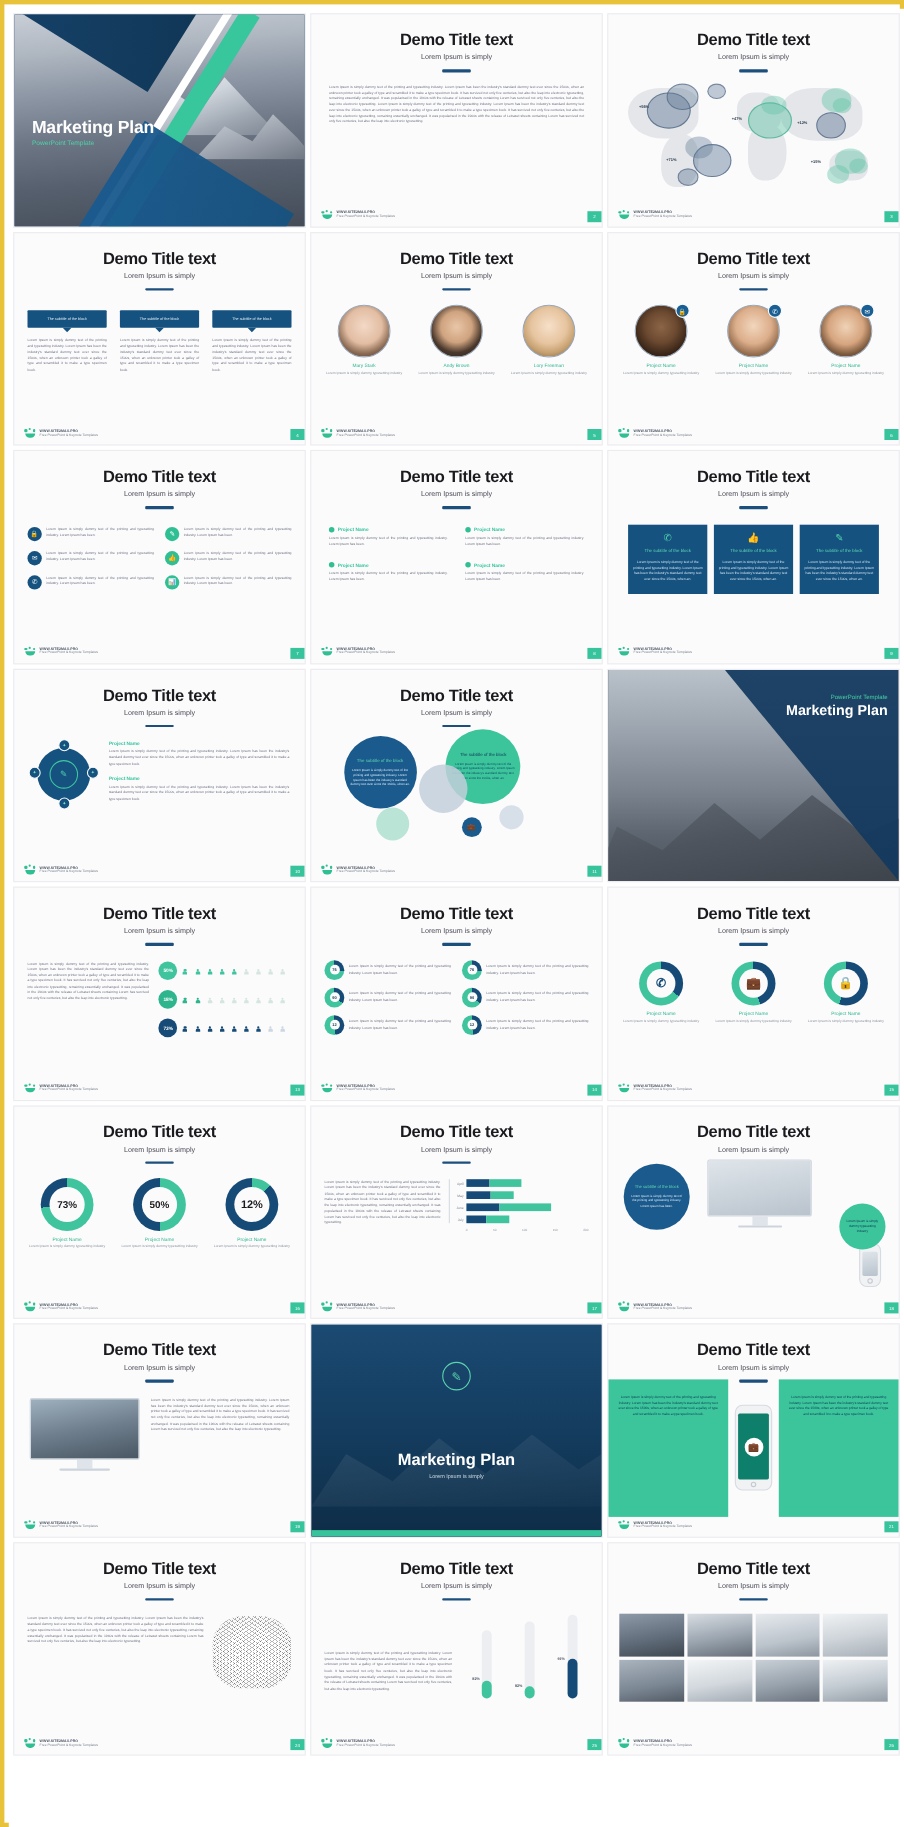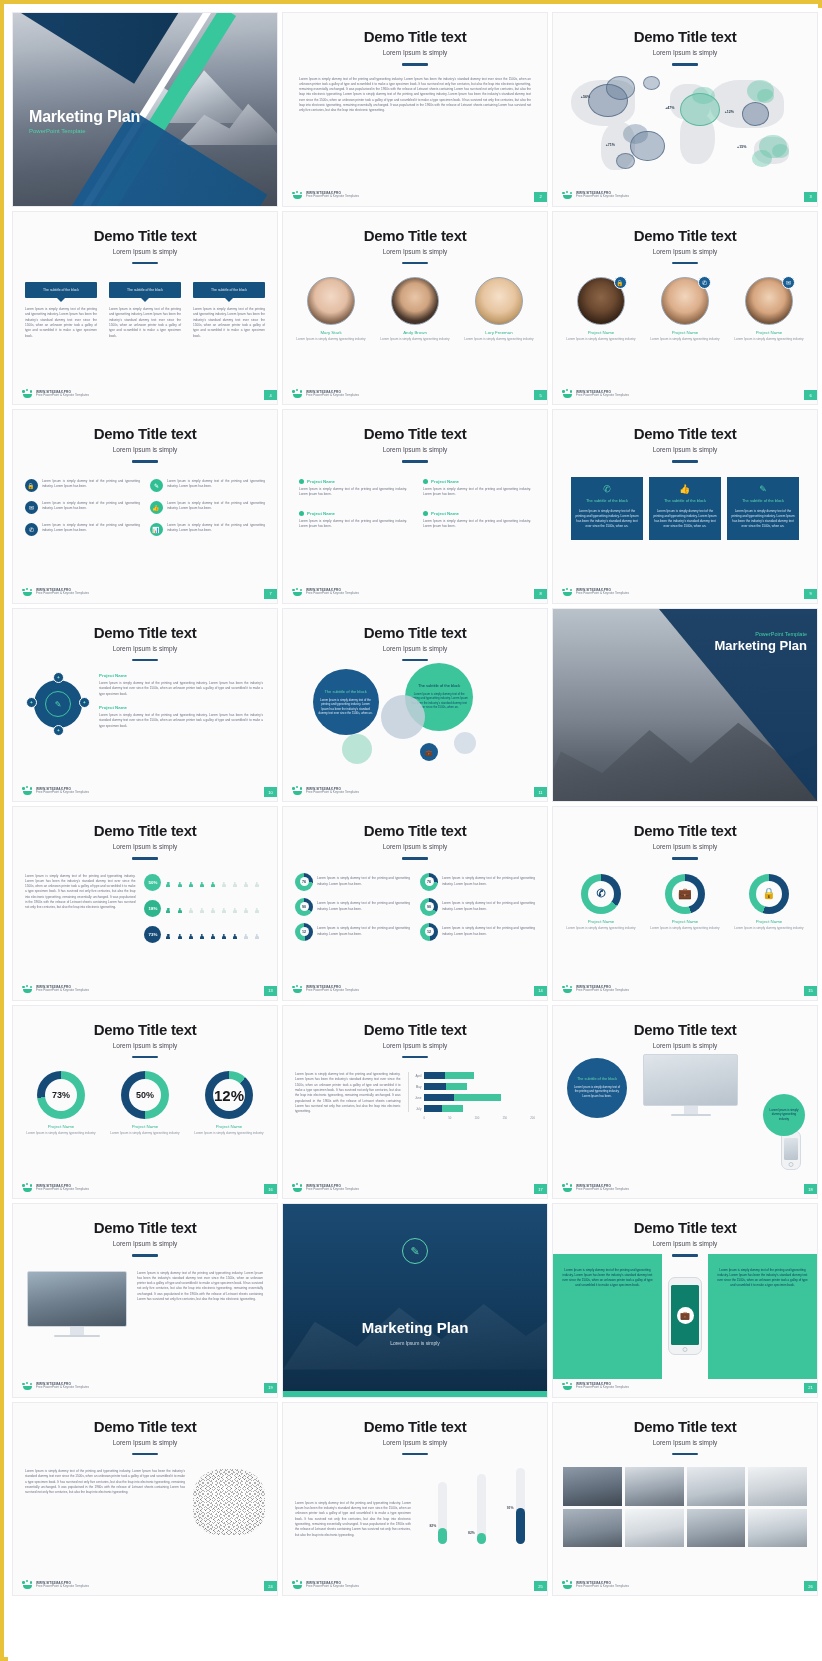--- a/index.html
+++ b/index.html
@@ -850,21 +850,21 @@
             <div class="donut" style="width:48px;height:48px;margin:0 auto;background:conic-gradient(#3fc49e 0 50%, #174b77 50% 100%)">
               <div class="hole" style="inset:8px"></div>
               <div class="v" style="font-size:9px;color:#1b1b1f">50%</div>
             </div>
             <div class="nm">Project Name</div>
             <div class="nm2">Lorem Ipsum is simply dummy typesetting industry</div>
           </div>
           <div class="col3">
             <div class="donut" style="width:48px;height:48px;margin:0 auto;background:conic-gradient(#3fc49e 0 12%, #174b77 12% 100%)">
               <div class="hole" style="inset:8px"></div>
-              <div class="v" style="font-size:15px;color:#1b1b1f">12%</div>
+              <div class="v" style="font-size:10px;color:#1b1b1f">12%</div>
             </div>
             <div class="nm">Project Name</div>
             <div class="nm2">Lorem Ipsum is simply dummy typesetting industry</div>
           </div>
         </div>
         <div class="foot">
           <div class="logo">
             <i style="left:0;top:1px;width:2.5px;height:2.5px"></i>
               <i style="left:4px;top:0;width:2px;height:2px"></i>
             <i style="left:7.5px;top:1px;width:2.5px;height:2.5px"></i>

